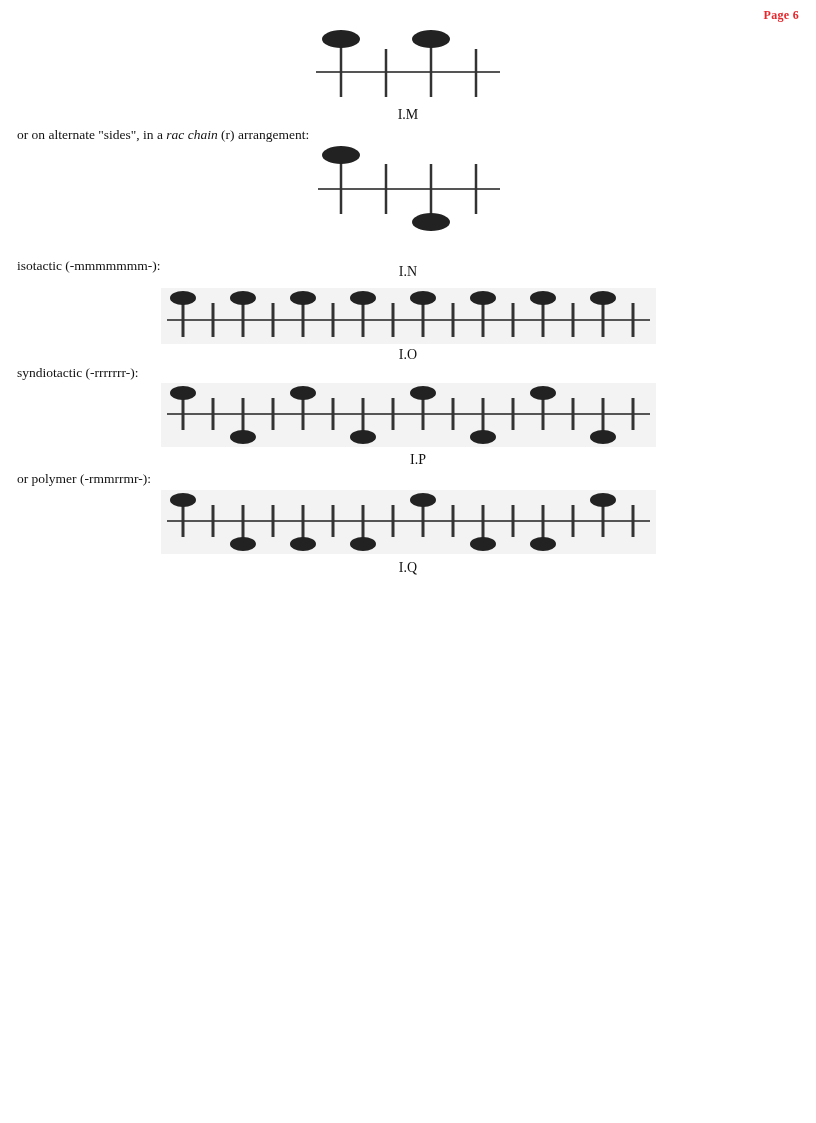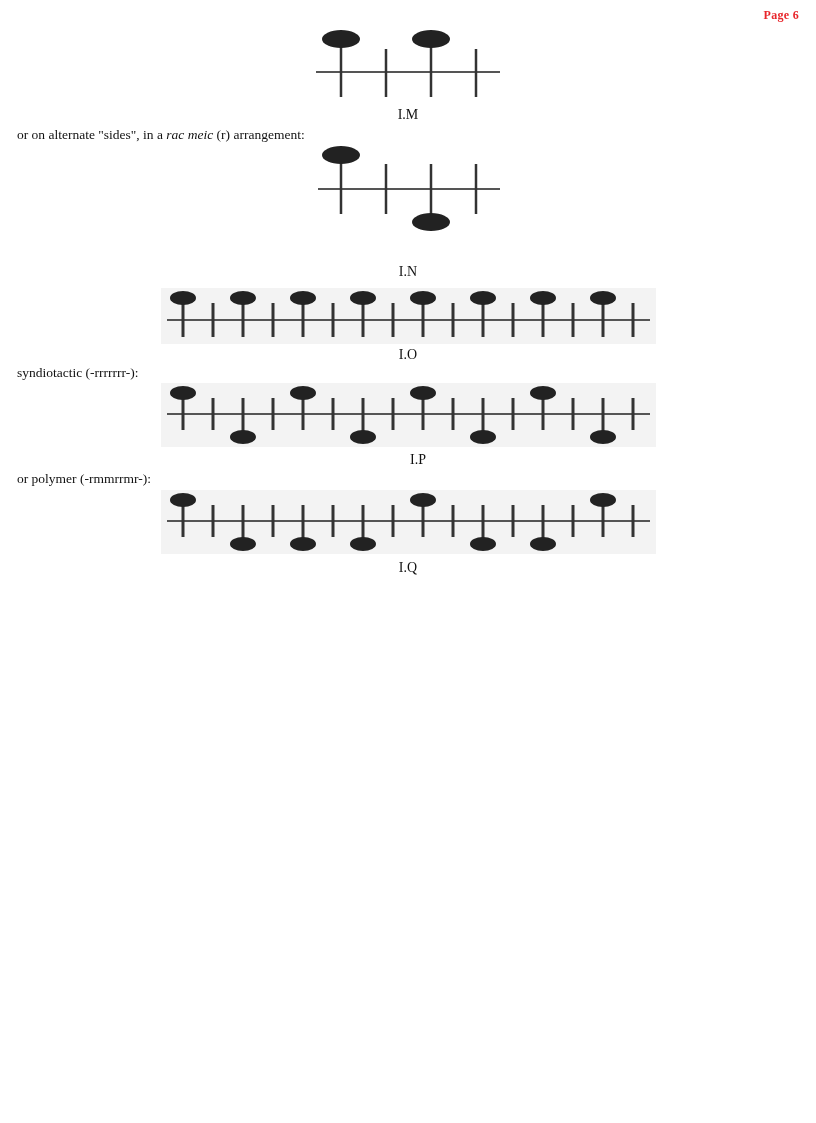--- a/index.html
+++ b/index.html
@@ -28,21 +28,21 @@
       <line x1="121" y1="14" x2="121" y2="72" stroke="#333" stroke-width="2.5"></line>
       <ellipse cx="121" cy="14" rx="19" ry="9" fill="#222"></ellipse>
     </g>
     <g>
       <line x1="166" y1="24" x2="166" y2="72" stroke="#333" stroke-width="2.5"></line>
     </g>
   </svg>
 <div class="caption" style="left:378px;top:107px;">I.M</div>
 
 <div class="text" style="top:128px;">
-  <span>or on alternate "sides", in a </span><i>rac meic</i><span> (r) arrangement:</span>
+  <span>or on alternate "sides", in a </span><i>rac chain</i><span> (r) arrangement:</span>
 </div>
 
 <svg style="left:310px;top:142px;" width="200" height="95" id="fig-LN">
     <line x1="8" y1="47" x2="190" y2="47" stroke="#555" stroke-width="2"></line>
     <g>
       <line x1="31" y1="13" x2="31" y2="72" stroke="#333" stroke-width="2.5"></line>
       <ellipse cx="31" cy="13" rx="19" ry="9" fill="#222"></ellipse>
     </g>
     <g>
       <line x1="76" y1="22" x2="76" y2="72" stroke="#333" stroke-width="2.5"></line>
@@ -51,20 +51,21 @@
       <line x1="121" y1="22" x2="121" y2="80" stroke="#333" stroke-width="2.5"></line>
       <ellipse cx="121" cy="80" rx="19" ry="9" fill="#222"></ellipse>
     </g>
     <g>
       <line x1="166" y1="22" x2="166" y2="72" stroke="#333" stroke-width="2.5"></line>
     </g>
   </svg>
 <div class="caption" style="left:378px;top:240px;margin-top:24px;">I.N</div>
 
 <div class="text" style="top:259px;">
+  <div>isotactic (-mmmmmmm-):</div>
 </div>
 
 <svg style="left:161px;top:288px;" width="495" height="56" id="fig-LO">
     <rect x="0" y="0" width="495" height="56" class="strip-bg"></rect>
     <line x1="6" y1="32" x2="489" y2="32" stroke="#555" stroke-width="2"></line>
     <g>
       <line x1="22" y1="10" x2="22" y2="49" stroke="#333" stroke-width="3"></line>
       <ellipse cx="22" cy="10" rx="13" ry="7" fill="#222"></ellipse>
     </g>
     <g>

